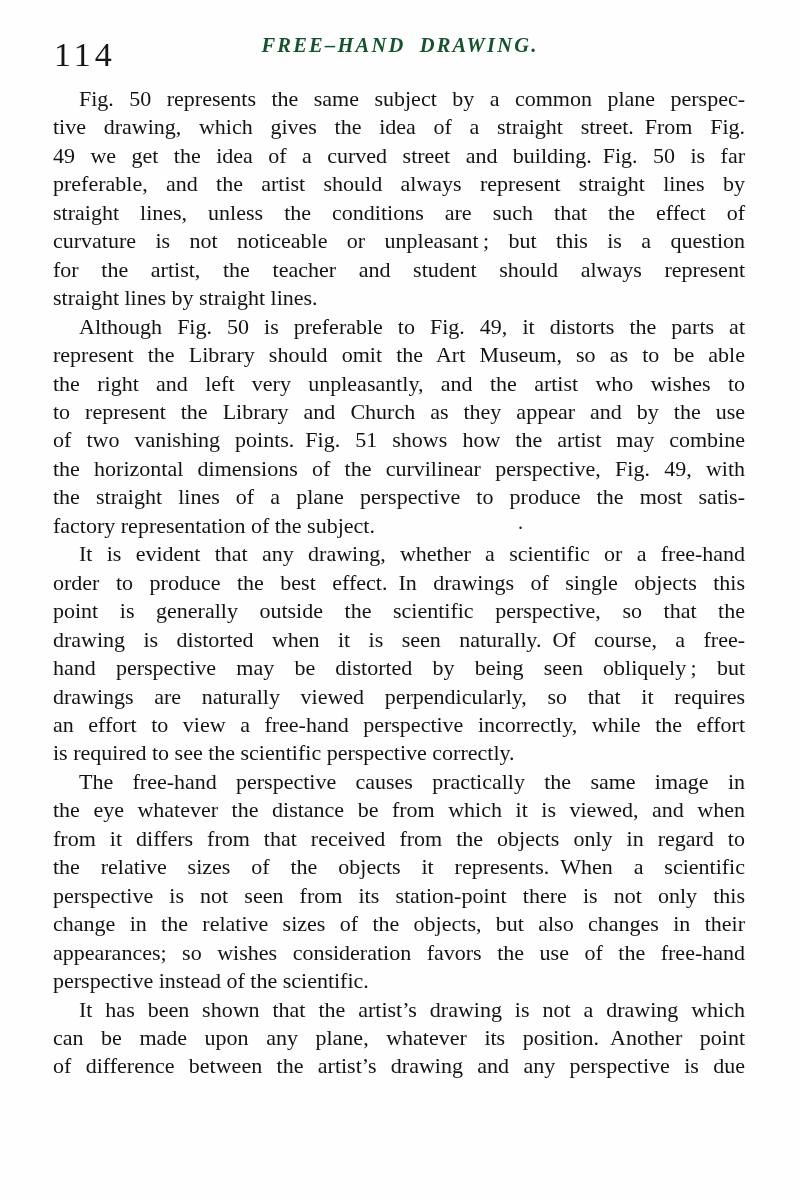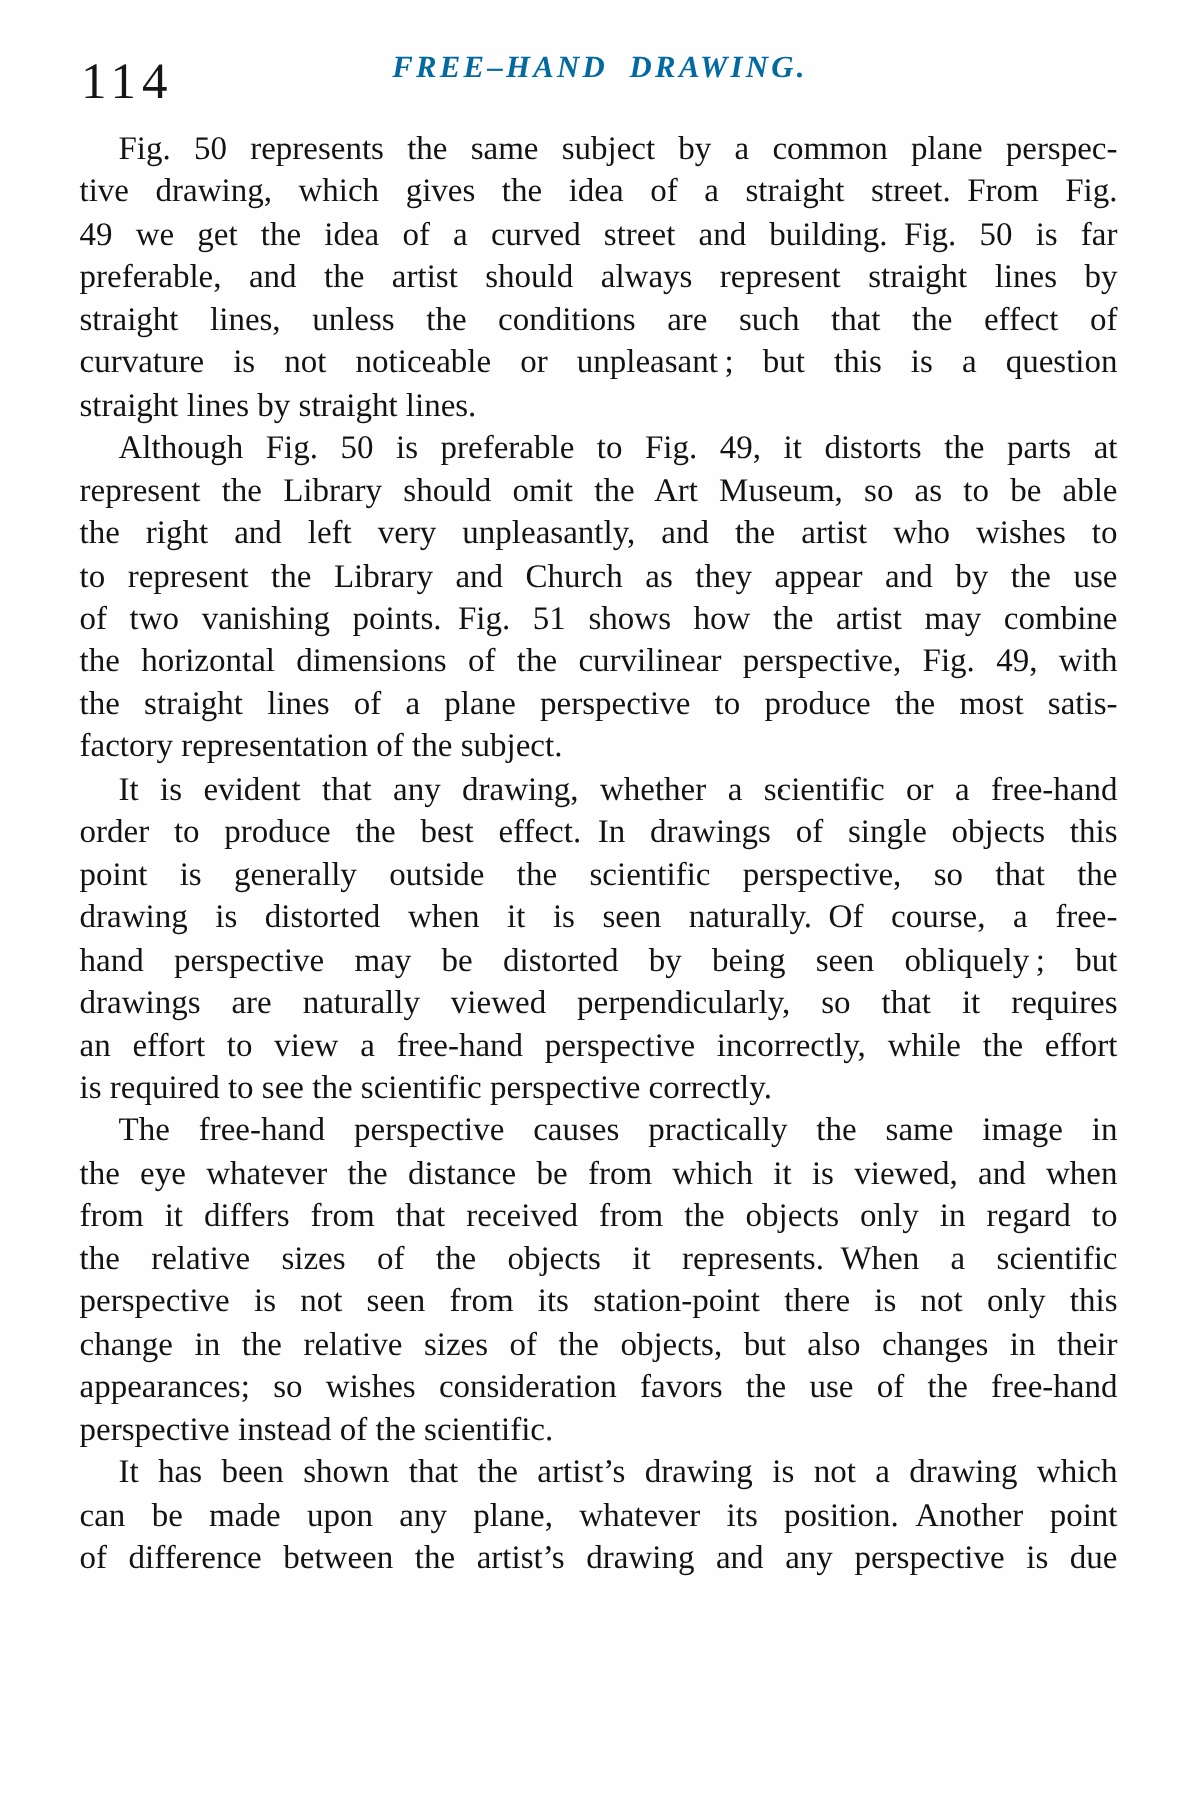--- a/index.html
+++ b/index.html
@@ -17,21 +17,21 @@
   }
   .header { position: absolute; top: 34px; left: 0; width: 100%; height: 32px; }
   .page-num {
     position: absolute; left: 54px; top: 2px;
     font-size: 34px; letter-spacing: 4px; color: #161616;
   }
   .running-title {
     display: block; text-align: center;
     font-style: italic; font-weight: 600;
     font-size: 20.5px; letter-spacing: 2.2px; word-spacing: 7px;
-    color: #0369a1;
+    color: #14532d;
   }
   .body-text {
     position: absolute; left: 53px; top: 85px; width: 692px;
     font-size: 22px; line-height: 28.45px;
     color: #131313;
   }
   .line { text-align: justify; text-align-last: justify; }
   .line.indent { padding-left: 26px; }
   .line.end { text-align-last: left; }
   .stray-dot {
@@ -50,20 +50,21 @@
   </div>
 
   <div class="body-text">
 
     <div class="line indent">Fig. 50 represents the same subject by a common plane perspec-</div>
     <div class="line">tive drawing, which gives the idea of a straight street. From Fig.</div>
     <div class="line">49 we get the idea of a curved street and building. Fig. 50 is far</div>
     <div class="line">preferable, and the artist should always represent straight lines by</div>
     <div class="line">straight lines, unless the conditions are such that the effect of</div>
     <div class="line">curvature is not noticeable or unpleasant ; but this is a question</div>
+    <div class="line">for the artist, the teacher and student should always represent</div>
     <div class="line end">straight lines by straight lines.</div>
 
     <div class="line indent">Although Fig. 50 is preferable to Fig. 49, it distorts the parts at</div>
     <div class="line">represent the Library should omit the Art Museum, so as to be able</div>
     <div class="line">the right and left very unpleasantly, and the artist who wishes to</div>
     <div class="line">to represent the Library and Church as they appear and by the use</div>
     <div class="line">of two vanishing points. Fig. 51 shows how the artist may combine</div>
     <div class="line">the horizontal dimensions of the curvilinear perspective, Fig. 49, with</div>
     <div class="line">the straight lines of a plane perspective to produce the most satis-</div>
     <div class="line end">factory representation of the subject.</div>

